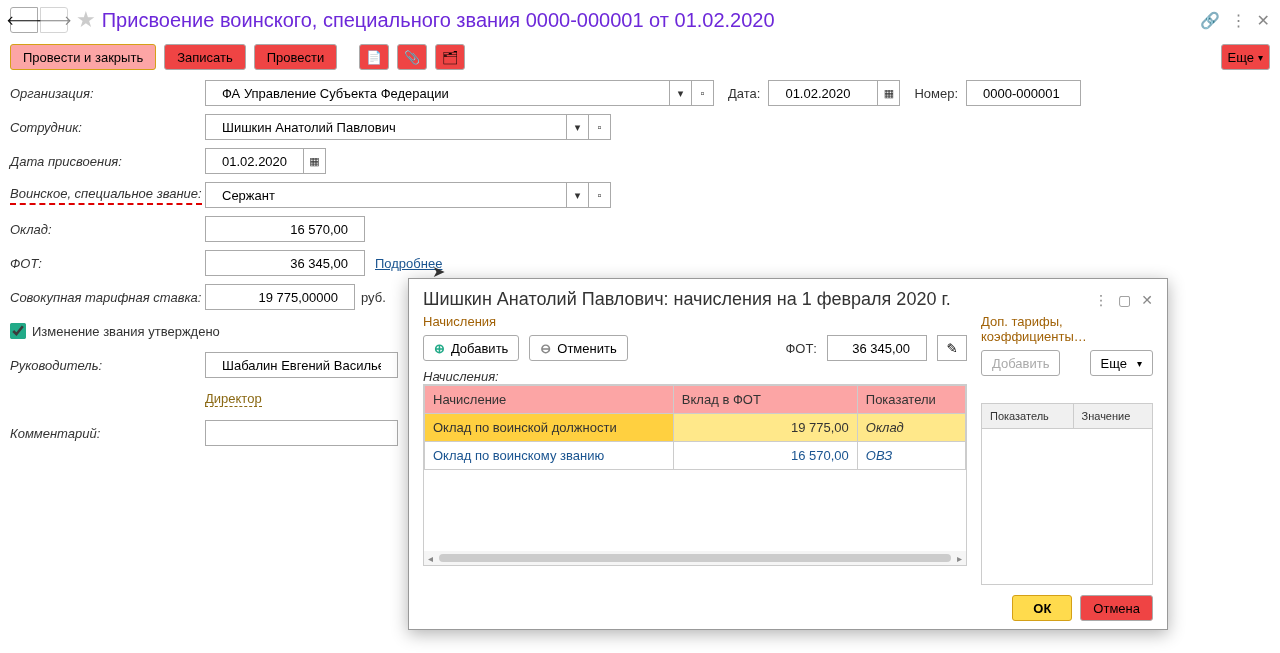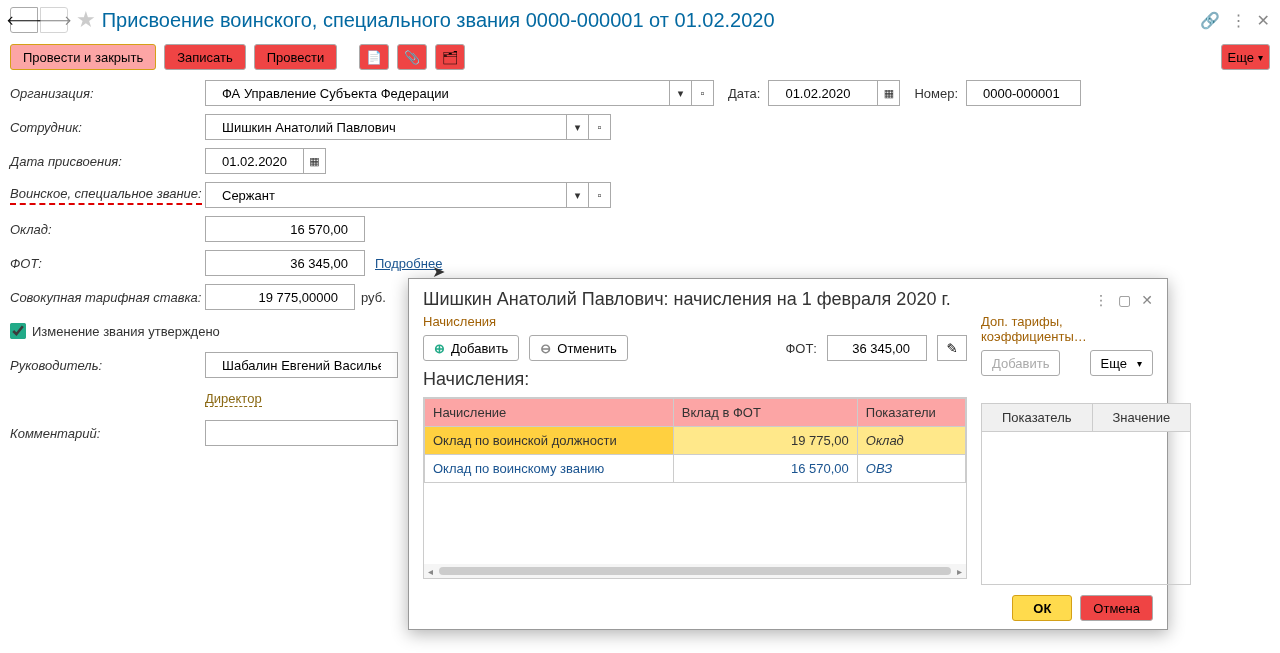--- a/index.html
+++ b/index.html
@@ -4,21 +4,21 @@
 <style>
   * { box-sizing: border-box; margin: 0; padding: 0; }
   body { font-family: Arial, sans-serif; font-size: 13px; color: #333; background: #fff; width: 1280px; height: 653px; overflow: hidden; position: relative; }
   
   
   .header { display: flex; align-items: center; padding: 6px 10px; height: 40px; }
   .nav-btn { width: 28px; height: 26px; border: 1px solid #aaa; background: #fff; margin-right: 2px; display: inline-flex; align-items: center; justify-content: center; cursor: pointer; }
   .nav-btn:first-child { border-radius: 3px 0 0 3px; }
   .nav-btn:nth-child(2) { border-radius: 0 3px 3px 0; margin-right: 8px; opacity: 0.5; }
   .star { font-size: 22px; color: #ccc; margin-right: 6px; }
-  .title { font-size: 20px; color: #0369a1; flex: 1; }
+  .title { font-size: 20px; color: #6d28d9; flex: 1; }
   .hdr-icon { margin-left: 10px; color: #888; cursor: pointer; font-size: 16px; }
   
   
   .toolbar { display: flex; align-items: center; padding: 4px 10px; gap: 8px; }
   .btn { border: 1px solid #aaa; background: #ef4444; padding: 4px 12px; border-radius: 3px; cursor: pointer; font-size: 13px; height: 26px; display: inline-flex; align-items: center; }
   .btn-yellow { background: #fca5a5; border-color: #d4a017; font-weight: normal; }
   .icon-btn { width: 30px; justify-content: center; padding: 4px; }
   .spacer { flex: 1; }
   .more-btn { padding: 4px 6px; }
   .more-btn::after { content: "▾"; margin-left: 4px; font-size: 10px; }
@@ -48,39 +48,39 @@
   .popup-hdr-icon { margin-left: 10px; color: #888; cursor: pointer; font-size: 14px; }
   .popup-body { display: flex; padding: 0 14px; gap: 14px; }
   .popup-left { flex: 1; }
   .popup-right { width: 172px; }
   .section-label { color: #a16207; font-size: 13px; margin-bottom: 6px; display: block; }
   .section-row { display: flex; align-items: center; gap: 10px; margin-bottom: 8px; }
   .btn-sm { border: 1px solid #aaa; background: #fff; padding: 3px 10px; border-radius: 3px; cursor: pointer; font-size: 13px; height: 26px; display: inline-flex; align-items: center; gap: 6px; }
   .plus-ico { color: #2a8; font-weight: bold; }
   .minus-ico { color: #888; font-weight: bold; }
   .pencil-btn { width: 30px; height: 26px; border: 1px solid #aaa; background: #fff; display: inline-flex; align-items: center; justify-content: center; cursor: pointer; }
-  .sub-label { font-size: 18px; margin-bottom: 7px; display: block; }
+  .sub-label { font-size: 13px; margin-bottom: 0; display: block; font-style: italic; }
   
   .tbl { width: 100%; border-collapse: collapse; border: 1px solid #ccc; }
   .tbl th { background: #fca5a5; border: 1px solid #ccc; padding: 6px 8px; text-align: left; font-weight: normal; font-size: 13px; }
   .tbl td { border: 1px solid #ccc; padding: 6px 8px; font-size: 13px; }
   .tbl .row-sel { background: #ffe88a; }
   .tbl .row-sel td:first-child { background: #ffd040; }
   .tbl .num-cell { text-align: right; }
   .tbl .italic { font-style: italic; }
   .tbl .link-cell { color: #1a5490; }
   .tbl-wrap { height: 182px; border: 1px solid #ccc; overflow: hidden; position: relative; }
   .tbl-wrap .tbl { border: none; }
   .tbl-scroll { position: absolute; bottom: 0; left: 0; right: 0; height: 14px; background: #f5f5f5; display: flex; align-items: center; padding: 0 4px; }
   .tbl-scroll::before { content: "◂"; font-size: 10px; color: #888; }
   .tbl-scroll::after { content: "▸"; font-size: 10px; color: #888; }
   .tbl-scroll-thumb { flex: 1; height: 8px; background: #ccc; border-radius: 4px; margin: 0 6px; }
   
   .tbl-right { width: 100%; border-collapse: collapse; border: 1px solid #ccc; height: 182px; }
-  .tbl-right th { background: #f0f0f0; border: 1px solid #ccc; padding: 6px 20px; text-align: left; font-weight: normal; font-size: 13px; }
+  .tbl-right th { background: #f0f0f0; border: 1px solid #ccc; padding: 6px 8px; text-align: left; font-weight: normal; font-size: 11px; }
   
   .popup-footer { display: flex; justify-content: flex-end; gap: 8px; padding: 10px 14px; }
   .btn-ok { background: #ffdb4d; border-color: #d4a017; font-weight: bold; padding-left: 20px; padding-right: 20px; }
 </style>
 </head>
 <body>
 
 <div class="header">
   <button class="nav-btn">🡐</button>
   <button class="nav-btn">🡒</button>

